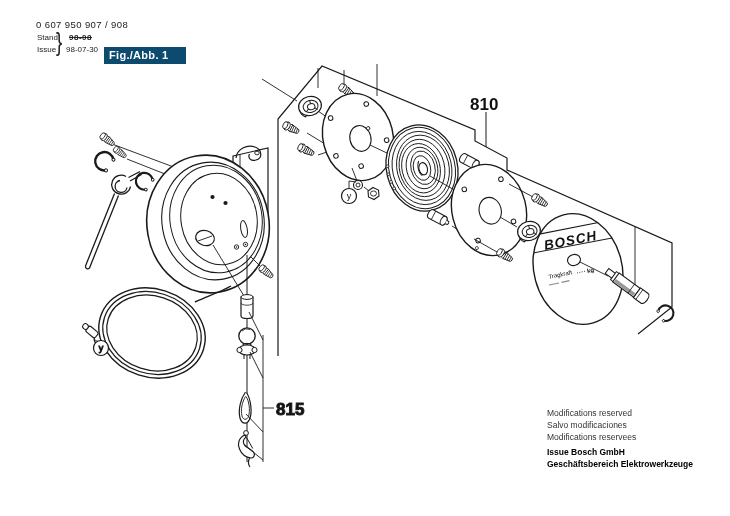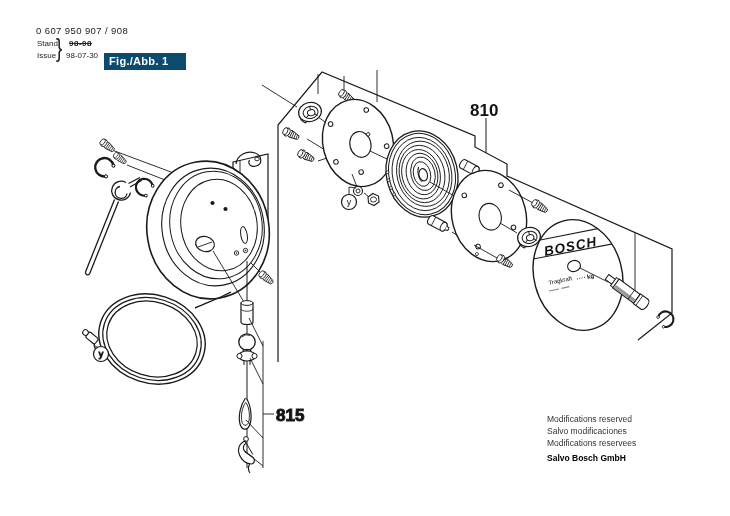--- a/index.html
+++ b/index.html
@@ -1,17 +1,17 @@
 <!DOCTYPE html>
 <html><head>
 <meta charset="utf-8">
 <style>
   html,body{margin:0;padding:0;background:#fff;}
   #page{position:relative;width:730px;height:474px;background:#ffffff;overflow:hidden;
-        font-family:"Liberation Sans", sans-serif;color:#111;margin-top:6px;}
+        font-family:"Liberation Sans", sans-serif;color:#111;}
   .abs{position:absolute;white-space:nowrap;}
   #part-number{left:36px;top:19px;font-size:9.5px;letter-spacing:.4px;color:#222;}
   #stand-label{left:37px;top:33px;font-size:8px;color:#222;}
   #old-date{left:69px;top:33px;font-size:8px;font-weight:bold;color:#222;
             text-decoration:line-through;letter-spacing:.5px;}
   #issue-label{left:37px;top:44.5px;font-size:8px;color:#222;}
   #issue-date{left:66px;top:44.5px;font-size:8px;color:#222;}
   #brace{left:55px;top:30px;font-size:25px;font-weight:300;line-height:1;color:#222;
          transform:scaleX(.75);}
   #fig-box{left:104px;top:47px;background:#0c4a6e;color:#fff;font-size:11px;font-weight:bold;
@@ -34,21 +34,22 @@
   <div class="abs" id="issue-label">Issue</div>
   <div class="abs" id="issue-date">98-07-30</div>
   <div class="abs" id="brace">}</div>
   <div class="abs" id="fig-box">Fig./Abb. 1</div>
 
   <div class="abs" id="footer">
     <div>Modifications reserved</div>
     <div>Salvo modificaciones</div>
     <div>Modifications reservees</div>
     <div class="bold-block">
-      <div>Salvo Bosch GmbH</div>
+      <div>Issue Bosch GmbH</div>
+      <div>Geschäftsbereich Elektrowerkzeuge</div>
     </div>
   </div>
 
   <svg width="730" height="516" viewBox="0 0 730 516">
     <defs>
       <g id="screw" stroke="#1a1a1a" fill="#fff">
         <path d="M5.5,-4.2 L14.5,-2.4 L15.5,0 L14.5,2.4 L5.5,4.2 Z" stroke-width="1"></path>
         <path d="M7.5,-3.9 L8,3.9 M10,-3.4 L10.5,3.4 M12.5,-2.9 L13,2.9" stroke-width=".9" fill="none"></path>
         <ellipse cx="0" cy="0" rx="3.4" ry="5" stroke-width="1.1"></ellipse>
         <ellipse cx="-2.2" cy="0" rx="2.6" ry="4.4" stroke-width="1"></ellipse>

